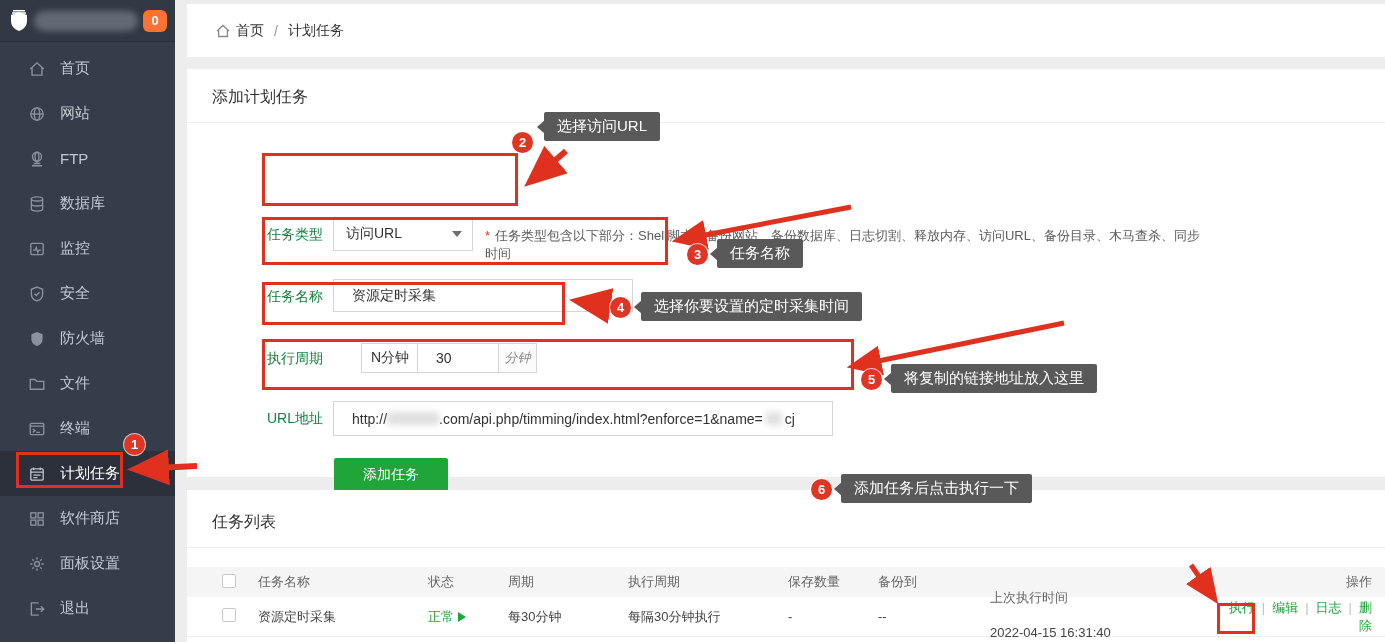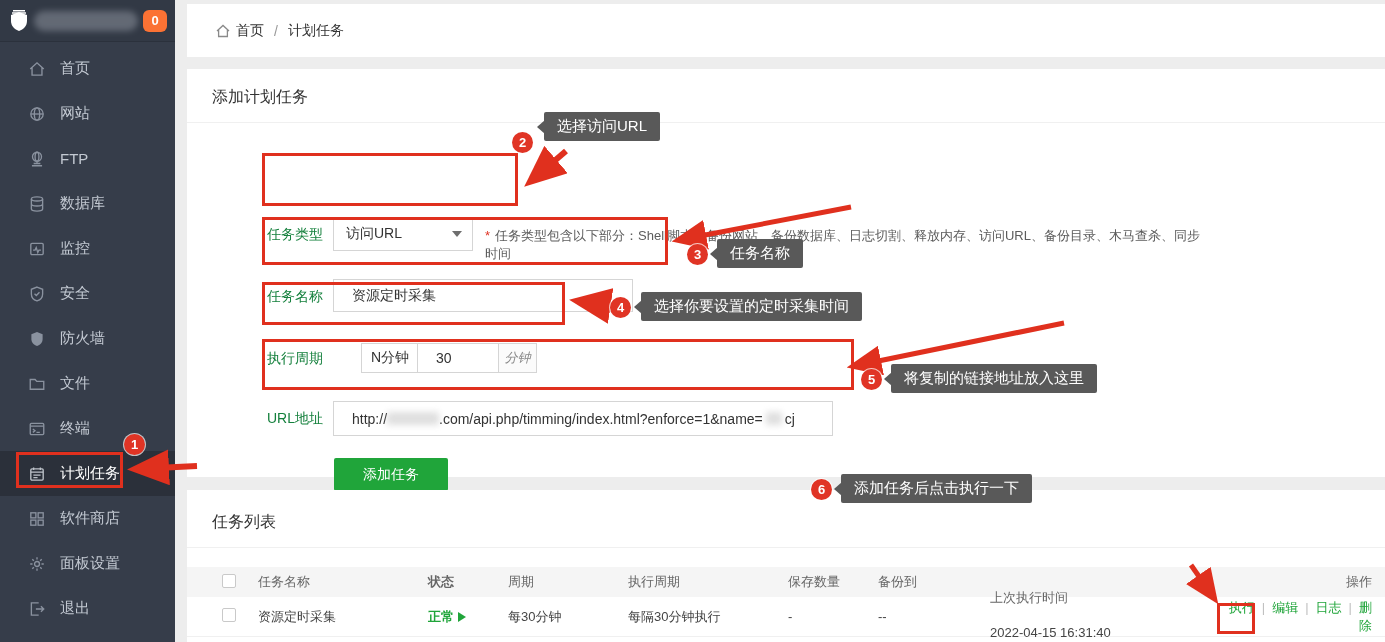--- a/index.html
+++ b/index.html
@@ -46,21 +46,21 @@
               display:flex; align-items:center; justify-content:center; }
   .url-blur { display:inline-block; width:52px; height:13px; background:#b9b9b9; opacity:.45; filter:blur(3px); border-radius:2px; vertical-align:-2px; }
   .url-blur.small { width:16px; margin:0 3px; }
   .submit-btn { position:absolute; left:147px; top:335px; width:114px; height:33px; background:#20a53a; color:#fff; border:none;
                 font-size:14px; border-radius:2px; cursor:pointer; font-family:inherit; }
 
   
   .tbl-head, .tbl-row { display:flex; align-items:center; padding-left:35px; padding-right:13px; }
   .tbl-head { position:absolute; left:0; right:0; top:77px; height:30px; background:#f5f5f5; font-size:13px; color:#666; }
   .tbl-row  { position:absolute; left:0; right:0; top:107px; height:40px; font-size:13px; color:#444; border-bottom:1px solid #f0f0f0; }
-  .c-cb { width:36px; } .c-name { width:170px; } .c-status { width:80px;font-weight:bold; } .c-cycle { width:120px; }
+  .c-cb { width:36px; } .c-name { width:170px; } .c-status { width:80px; } .c-cycle { width:120px; }
   .c-exec { width:160px; } .c-keep { width:90px; } .c-backup { width:112px; } .c-last { width:228px;margin-top:31px; }
   .c-ops { flex:1; text-align:right; }
   .cb { display:inline-block; width:14px; height:14px; border:1px solid #c9c9c9; border-radius:2px; background:#fff; cursor:pointer; }
   .status-ok { color:#20a53a; }
   .play-tri { display:inline-block; width:0; height:0; border-top:5px solid transparent; border-bottom:5px solid transparent;
               border-left:8px solid #20a53a; margin-left:4px; vertical-align:-1px; }
   .op-link { color:#20a53a; text-decoration:none; cursor:pointer; font-size:13px; }
   .op-sep { color:#c0c0c0; margin:0 7px; }
 
   

